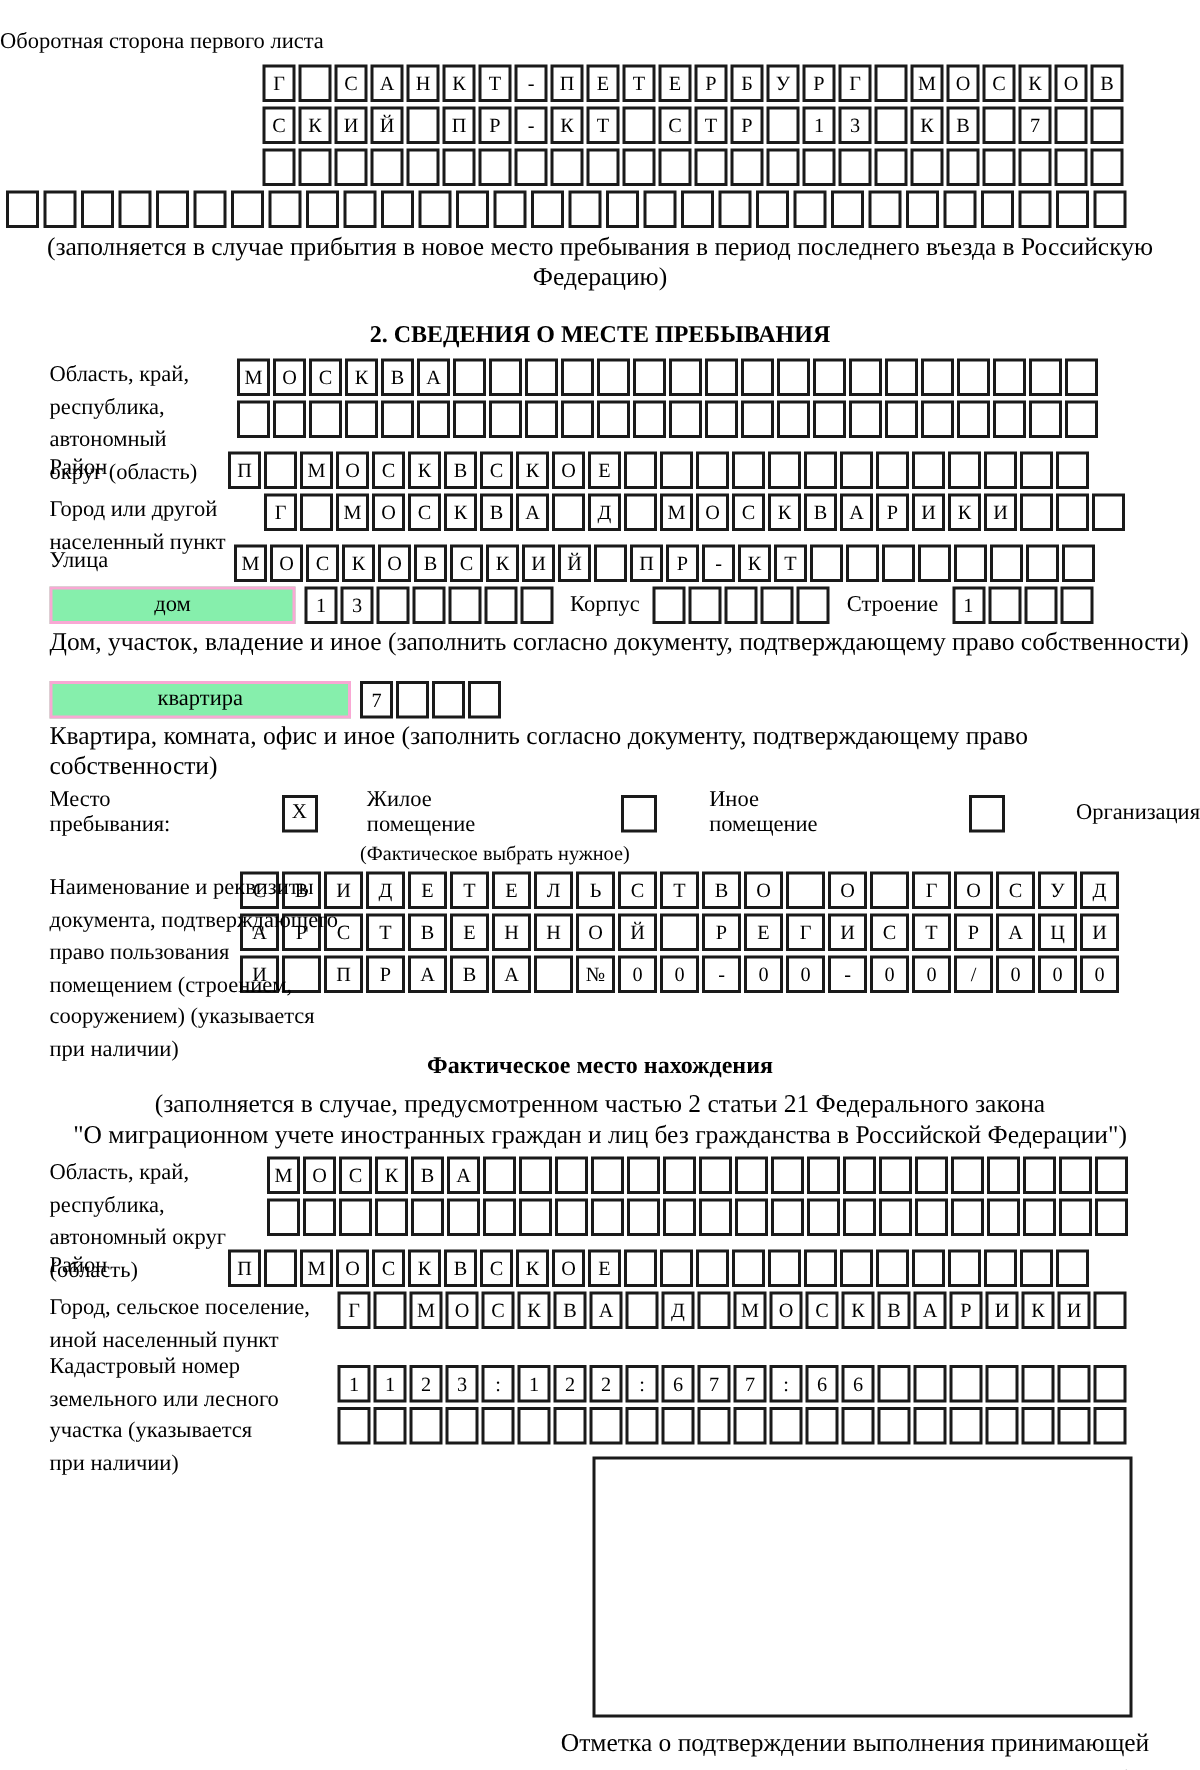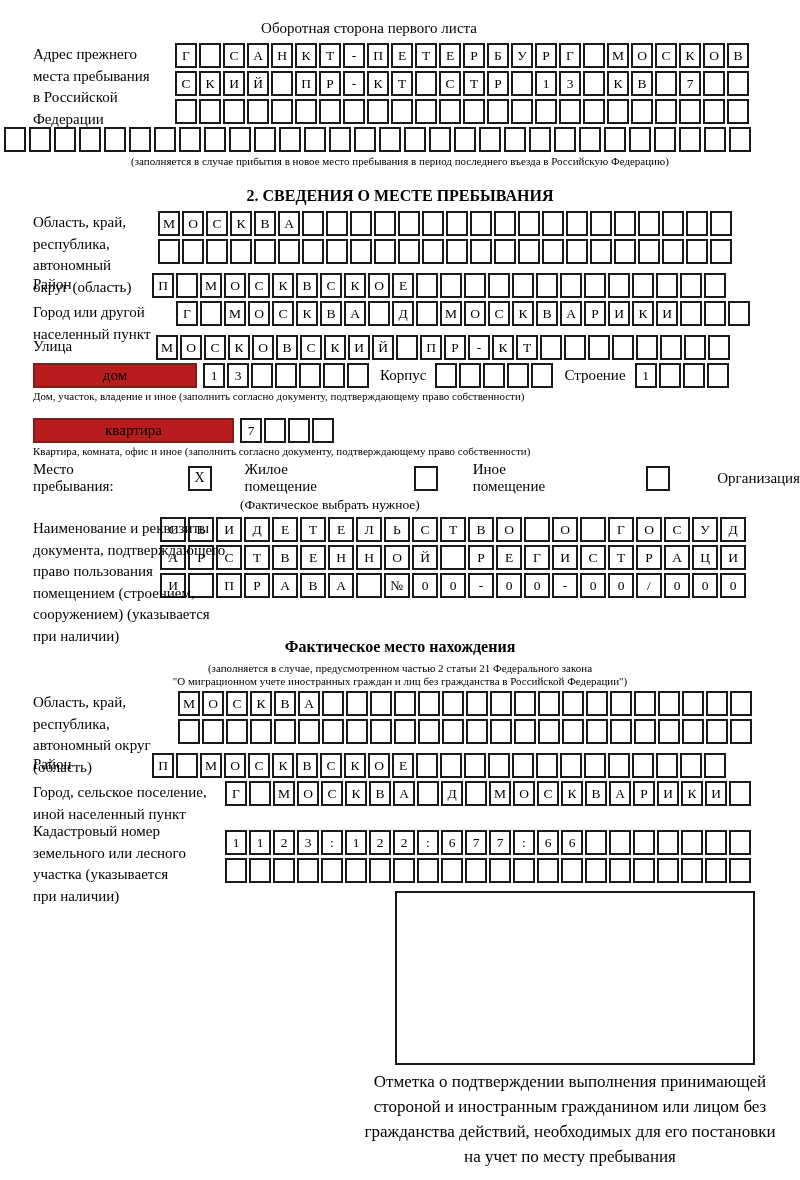--- a/index.html
+++ b/index.html
@@ -4,51 +4,51 @@
 <style>
   html,body{margin:0;padding:0;background:#fff;}
   body{
     width:800px;height:1180px;
     font-family:"Liberation Serif","DejaVu Serif",serif;
     color:#000;overflow:hidden;
   }
   .page{position:relative;width:800px;height:1180px;}
 
   .header-note{
-    text-align:center;padding:20px 62px 0 0;
+    text-align:left;padding:20px 62px 0 0;
     font-size:15px;
   }
 
   
   .frow{position:relative;margin-left:33px;}
   .flabel{
     position:absolute;left:0;top:1px;
     font-size:15px;line-height:21.5px;white-space:pre-line;
   }
   .cells{display:flex;margin-bottom:3px;}
   .cell{
     flex:0 0 auto;box-sizing:border-box;
     width:22px;height:25px;border:2px solid #1a1a1a;margin-right:2px;
     display:flex;align-items:center;justify-content:center;
     font-size:13.5px;line-height:1;background:#fff;
   }
   .cell-w{width:26px;}
   .cells-full .cell{margin-right:3px;}
 
-  .note{font-size:11px;}
+  .note{font-size:17px;}
   .note-center{text-align:center;margin-top:1px;}
   .heading{
     text-align:center;font-weight:bold;font-size:16px;
     margin:20px 0 6px 0;
   }
 
   .widebox{
-    box-sizing:border-box;height:25px;border:2px solid #7f1d1d;
+    box-sizing:border-box;height:25px;border:2px solid #f9a8d4;
     display:flex;align-items:center;justify-content:center;
-    font-size:15px;background:#b91c1c;flex:0 0 auto;
+    font-size:15px;background:#86efac;flex:0 0 auto;
   }
   .dombox{width:164px;margin-right:6px;}
   .kvbox{width:201px;margin-right:6px;}
   .inline-row{display:flex;align-items:center;margin-left:33px;margin-bottom:2px;margin-top:16px;}
   .inline-label{font-size:15px;padding:0 9px;flex:0 0 auto;}
   .inline-row .cells{margin-bottom:0;}
 
   .note-left{margin-left:33px;margin-bottom:4px;}
 
   .mesto-row{display:flex;align-items:center;margin-left:33px;margin-top:4px;gap:23px;}
@@ -76,24 +76,20 @@
   .offset-row{margin-top:9px;}
 </style>
 </head>
 <body>
 
 <div class="page">
 
   <div class="header-note">Оборотная сторона первого листа</div>
 
   <div class="frow mt6">
-    <div class="flabel">Адрес прежнего
-места пребывания
-в Российской
-Федерации</div>
     <div style="margin-left:142px;">
       <div class="cells">
           <span class="cell">Г</span>
           <span class="cell"></span>
           <span class="cell">С</span>
           <span class="cell">А</span>
           <span class="cell">Н</span>
           <span class="cell">К</span>
           <span class="cell">Т</span>
           <span class="cell">-</span>

